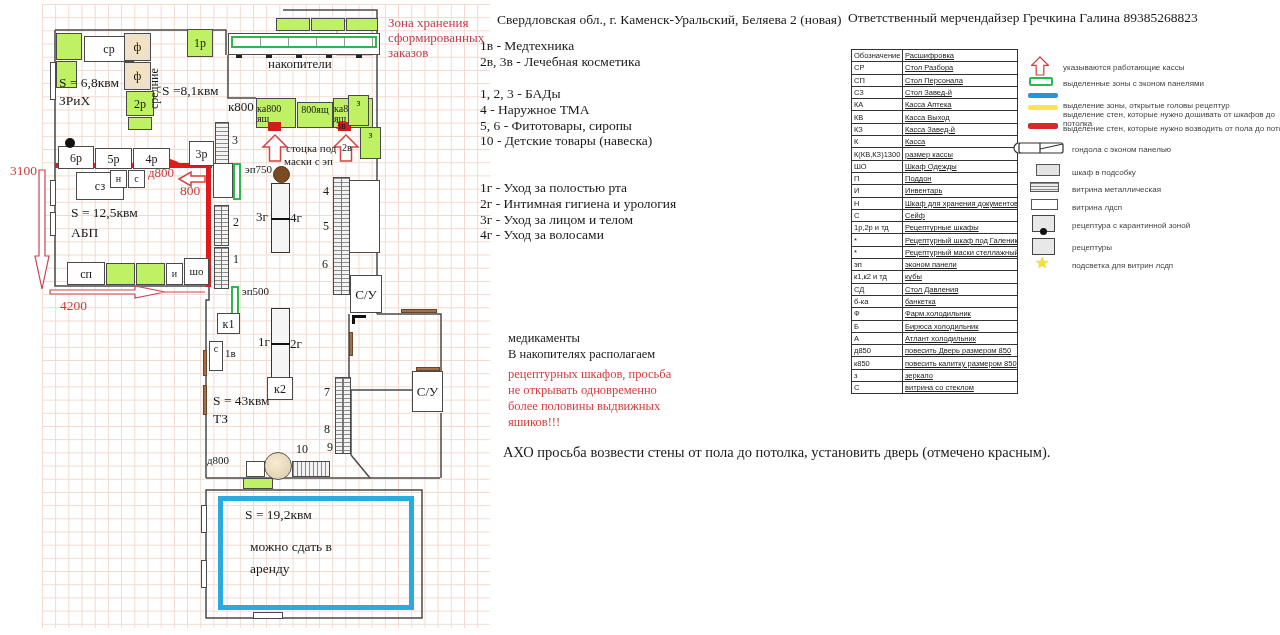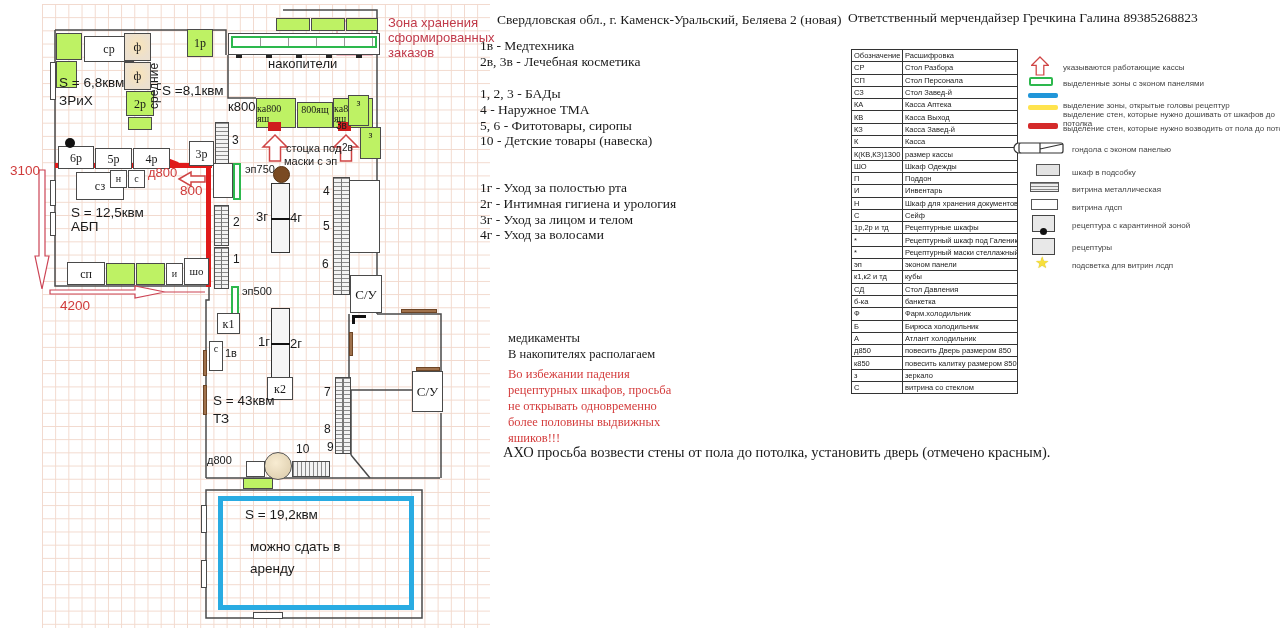--- a/index.html
+++ b/index.html
@@ -23,21 +23,21 @@
     linear-gradient(to right,transparent 0 46%,#777 46% 54%,transparent 54%),
     repeating-linear-gradient(to bottom,#8a8a8a 0 1px,#f3f3f3 1px 4px);}
   .gnd.h{background:repeating-linear-gradient(to right,#8a8a8a 0 1px,#f3f3f3 1px 4px);}
   .gbar{position:absolute;border:2px solid #2db84d;background:#fff;box-sizing:border-box;}
   .redsq{position:absolute;background:#cf1d1d;}
   .lintel{position:absolute;background:#a0714b;border:1px solid #6d4526;box-sizing:border-box;}
   .wmark{position:absolute;background:#fff;border:1px solid #4a4a4a;box-sizing:border-box;}
   .stand{position:absolute;background:#f5f5f5;border:1px solid #333;box-sizing:border-box;}
   .stand::after{content:"";position:absolute;left:-1px;right:-1px;top:50%;border-top:2px solid #111;}
   .dot{position:absolute;border-radius:50%;}
-  .lbl{position:absolute;white-space:nowrap;line-height:1.05;font-family:Liberation Sans, sans-serif;}
+  .lbl{position:absolute;white-space:nowrap;line-height:1.05;font-family:Liberation Serif, serif;}
   .red{color:#cf3a3a;}
   .crimson{color:#c13a4a;}
   .fs10{font-size:10px;} .fs11{font-size:11px;} .fs12{font-size:12px;}
   .fs13{font-size:13px;} .fs14{font-size:13.5px;}
   .vert{writing-mode:vertical-rl;transform:rotate(180deg);}
   #blue-rect{position:absolute;left:218px;top:496px;width:196px;height:114px;
     border:5px solid #29abe2;box-sizing:border-box;}
   .cyl{position:absolute;left:264px;top:452px;width:26px;height:26px;border-radius:50%;
     border:1px solid #555;background:radial-gradient(circle at 42% 38%, #f8ecd2, #d9c9a8);}
   .nak-band{position:absolute;left:231px;top:36px;width:146px;height:12px;
@@ -51,21 +51,21 @@
   .mid-title{position:absolute;left:497px;top:12px;width:355px;font-size:13.5px;}
   .mid-list{position:absolute;left:480px;width:300px;font-size:13.5px;line-height:15.8px;}
   .mid-note{position:absolute;left:508px;width:230px;font-size:12.5px;line-height:16px;}
   .axo{position:absolute;left:503px;top:444px;width:600px;font-size:14.5px;}
   
   .right-title{position:absolute;left:848px;top:10px;width:420px;font-size:13.5px;}
   #legend-table{position:absolute;left:851px;top:49px;border-collapse:collapse;
     font-family:"Liberation Sans",sans-serif;font-size:7.5px;color:#222;}
   #legend-table td{border:1px solid #333;height:11.3px;padding:0 2px;white-space:nowrap;overflow:hidden;}
   #legend-table td:first-child{width:46px;max-width:46px;}
-  #legend-table td:last-child{width:110px;max-width:110px;}
+  #legend-table td:last-child{width:110px;max-width:110px;text-decoration:underline;}
   .sym-label{position:absolute;font-family:"Liberation Sans",sans-serif;font-size:8px;color:#444;line-height:9px;}
   .sym{position:absolute;box-sizing:border-box;}
   .sym-green{border:2px solid #2db84d;border-radius:2px;background:#fff;}
   .sym-blue{background:#2196d9;border-radius:2px;}
   .sym-yellow{background:#ffe34d;border-radius:2px;}
   .sym-redline{background:#d42a2a;border-radius:2px;}
   .sym-cab{background:#e3e3e3;border:1px solid #555;}
   .sym-metal{border:1px solid #555;background:repeating-linear-gradient(to bottom,#888 0 1px,#eee 1px 3px);}
   .sym-ldsp{border:1px solid #555;background:#fff;}
   .sym-rec{background:#e8e8e8;border:1px solid #444;}
@@ -175,21 +175,21 @@
   <div class="fb w" style="left:76px;top:172px;width:48px;height:28px">сз</div>
   <div class="fb w" style="left:110px;top:170px;width:17px;height:18px;font-size:10px">н</div>
   <div class="fb w" style="left:128px;top:170px;width:17px;height:18px;font-size:10px">с</div>
   <div class="lbl red fs13" style="left:148px;top:166px">д800</div>
   <div class="lbl red fs14" style="left:180px;top:184px">800</div>
 
   <div class="lbl fs14" style="left:59px;top:76px">S = 6,8квм</div>
   <div class="lbl fs14" style="left:59px;top:94px">ЗРиХ</div>
   <div class="lbl fs14" style="left:162px;top:84px">S =8,1квм</div>
   <div class="lbl fs14" style="left:71px;top:206px">S = 12,5квм</div>
-  <div class="lbl fs14" style="left:71px;top:220px">АБП</div>
+  <div class="lbl fs14" style="left:71px;top:226px">АБП</div>
 
   <div class="fb w" style="left:67px;top:262px;width:38px;height:23px">сп</div>
   <div class="fb" style="left:106px;top:263px;width:29px;height:22px"></div>
   <div class="fb" style="left:136px;top:263px;width:29px;height:22px"></div>
   <div class="fb w" style="left:166px;top:263px;width:17px;height:22px;font-size:10px">и</div>
   <div class="fb w" style="left:184px;top:258px;width:25px;height:27px;font-size:11px">шо</div>
 
   <div class="lbl red fs14" style="left:10px;top:164px">3100</div>
   <div class="lbl red fs14" style="left:60px;top:299px">4200</div>
 
@@ -269,21 +269,20 @@
       <div>1г - Уход за полостью рта</div>
       <div>2г - Интимная гигиена и урология</div>
       <div>3г - Уход за лицом и телом</div>
       <div>4г - Уход за волосами</div>
     </div>
   <div class="mid-note" style="top:330px">
       <div>медикаменты</div>
       <div>В накопителях располагаем</div>
     </div>
   <div class="mid-note red" style="top:366px;color:#d43d3d">
-      <div>Во избежании падения</div>
       <div>рецептурных шкафов, просьба</div>
       <div>не открывать одновременно</div>
       <div>более половины выдвижных</div>
       <div>яшиков!!!</div>
     </div>
   <div class="axo">АХО просьба возвести стены от пола до потолка, установить дверь (отмечено красным).</div>
 
   <div class="right-title">Ответственный мерчендайзер Гречкина Галина 89385268823</div>
   <table id="legend-table">
     <tbody>

